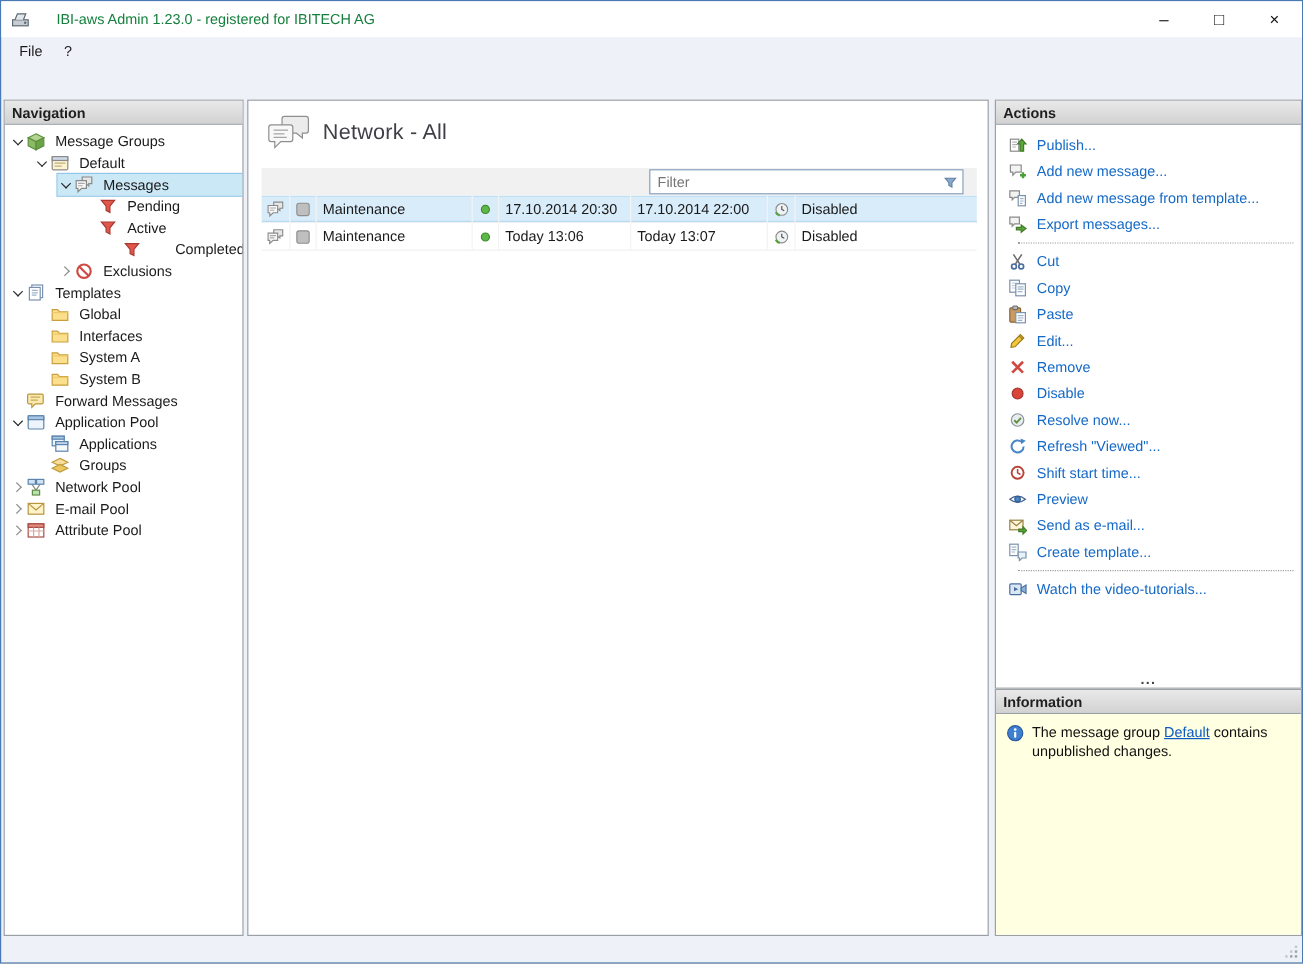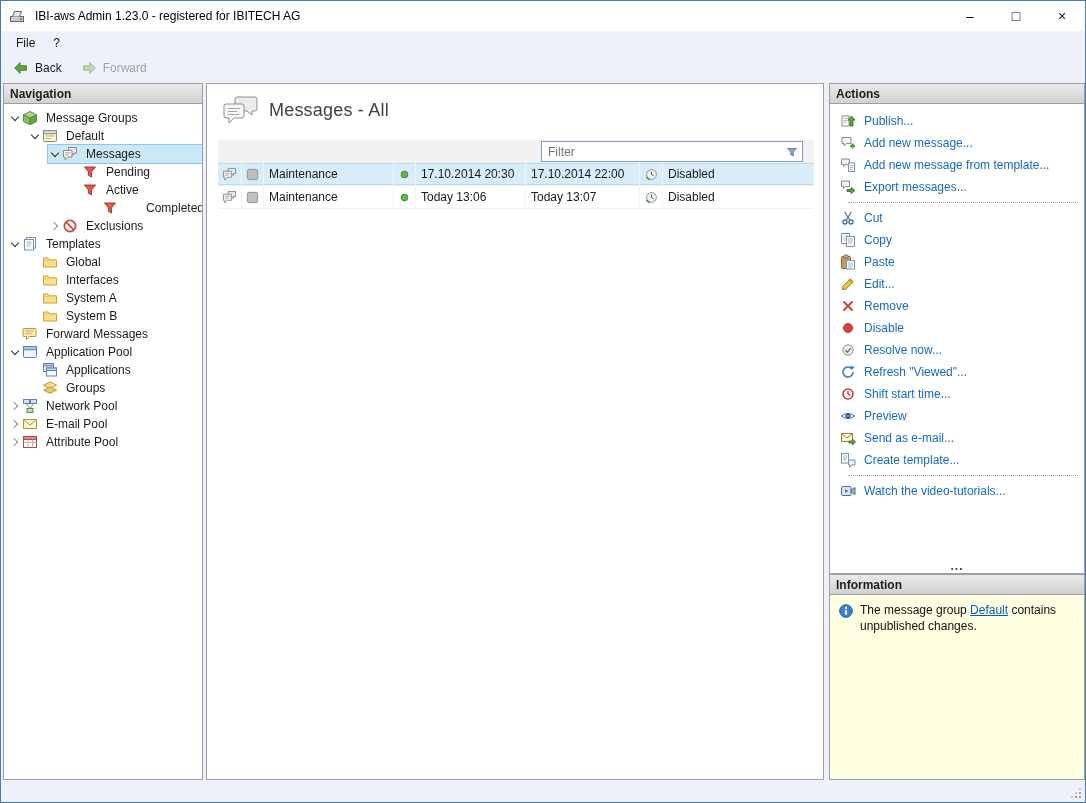--- a/index.html
+++ b/index.html
@@ -6,21 +6,21 @@
   html,body { background:#8a8a8a; }
   body { font-family:"Liberation Sans","DejaVu Sans",sans-serif; font-size:12px; color:#1a1a1a; cursor:default; }
 
   .window { position:relative; width:1086px; height:803px; background:#eef2f8;
             border:1px solid #4a7ab5; overflow:hidden; }
 
   
   .titlebar { position:absolute; top:0; left:0; right:0; height:30px; background:#fff;
               display:flex; align-items:center; }
   .titlebar .icon { margin-left:8px; }
-  .titlebar .title { margin-left:10px; font-size:12px; color:#000000; }
+  .titlebar .title { margin-left:22px; font-size:12px; color:#15803d; }
   .win-controls { margin-left:auto; display:flex; height:100%; }
   .win-btn { width:46px; height:100%; display:flex; align-items:center; justify-content:center;
              font-size:14px; color:#111; }
 
   
   .menubar { position:absolute; top:30px; left:0; right:0; height:24px;
              display:flex; align-items:center; padding-left:6px; }
   .menu-item { padding:3px 9px; }
   .toolbar { position:absolute; top:54px; left:0; right:0; height:26px;
              display:flex; align-items:center; padding-left:6px; gap:8px; }
@@ -127,38 +127,20 @@
           <span>×</span>
         </div>
     </div>
   </div>
 
   <div class="menubar">
     <span class="menu-item">File</span>
     <span class="menu-item">?</span>
   </div>
 
-  <div class="toolbar">
-    <div class="tool-btn">
-      <span class="icon icon-20">
-          <svg viewBox="0 0 20 20">
-            <path d="M9 4 L3 10 L9 16 L9 12.5 L16 12.5 L16 7.5 L9 7.5 Z" fill="#5aa53c" stroke="#417c28"></path>
-          </svg>
-        </span>
-      <span>Back</span>
-    </div>
-    <div class="tool-btn disabled">
-      <span class="icon icon-20">
-          <svg viewBox="0 0 20 20">
-            <path d="M11 4 L17 10 L11 16 L11 12.5 L4 12.5 L4 7.5 L11 7.5 Z" fill="#c2d6b8" stroke="#9db392"></path>
-          </svg>
-        </span>
-      <span>Forward</span>
-    </div>
-  </div>
 
   <div class="panel nav-panel">
     <div class="panel-header">Navigation</div>
     <div class="tree">
         <div class="tree-row" style="margin-left: 4px;">
           <span class="chev expanded">
             <i></i>
           </span>
           <span class="icon">
             <svg viewBox="0 0 16 16">
@@ -375,21 +357,21 @@
 
   <div class="panel main-panel">
     <div class="main-title-row">
       <span class="icon icon-big">
           <svg viewBox="0 0 36 32">
             <path d="M14 3h18a2 2 0 0 1 2 2v10a2 2 0 0 1-2 2h-3v4l-5-4H14a2 2 0 0 1-2-2V5a2 2 0 0 1 2-2z" fill="#ececec" stroke="#8f8f8f"></path>
             <path d="M3 10h16a2 2 0 0 1 2 2v10a2 2 0 0 1-2 2h-8l-5 5v-5H3a2 2 0 0 1-2-2V12a2 2 0 0 1 2-2z" fill="#f8f8f8" stroke="#8f8f8f"></path>
             <path d="M5 14.5h12M5 17.5h9M5 20.5h11" stroke="#a5a5a5" fill="none"></path>
           </svg>
         </span>
-      <span class="main-title">Messages - All</span>
+      <span class="main-title">Network - All</span>
     </div>
     <div class="filter-band">
       <div class="filter-box">
         <input placeholder="Filter" style="">
         <span class="icon">
             <svg viewBox="0 0 16 16">
               <polygon points="3,4 13,4 9.5,8.2 9.5,12.5 6.5,11 6.5,8.2" fill="#8aa8c8" stroke="#5e7fa5"></polygon>
             </svg>
           </span>
       </div>

